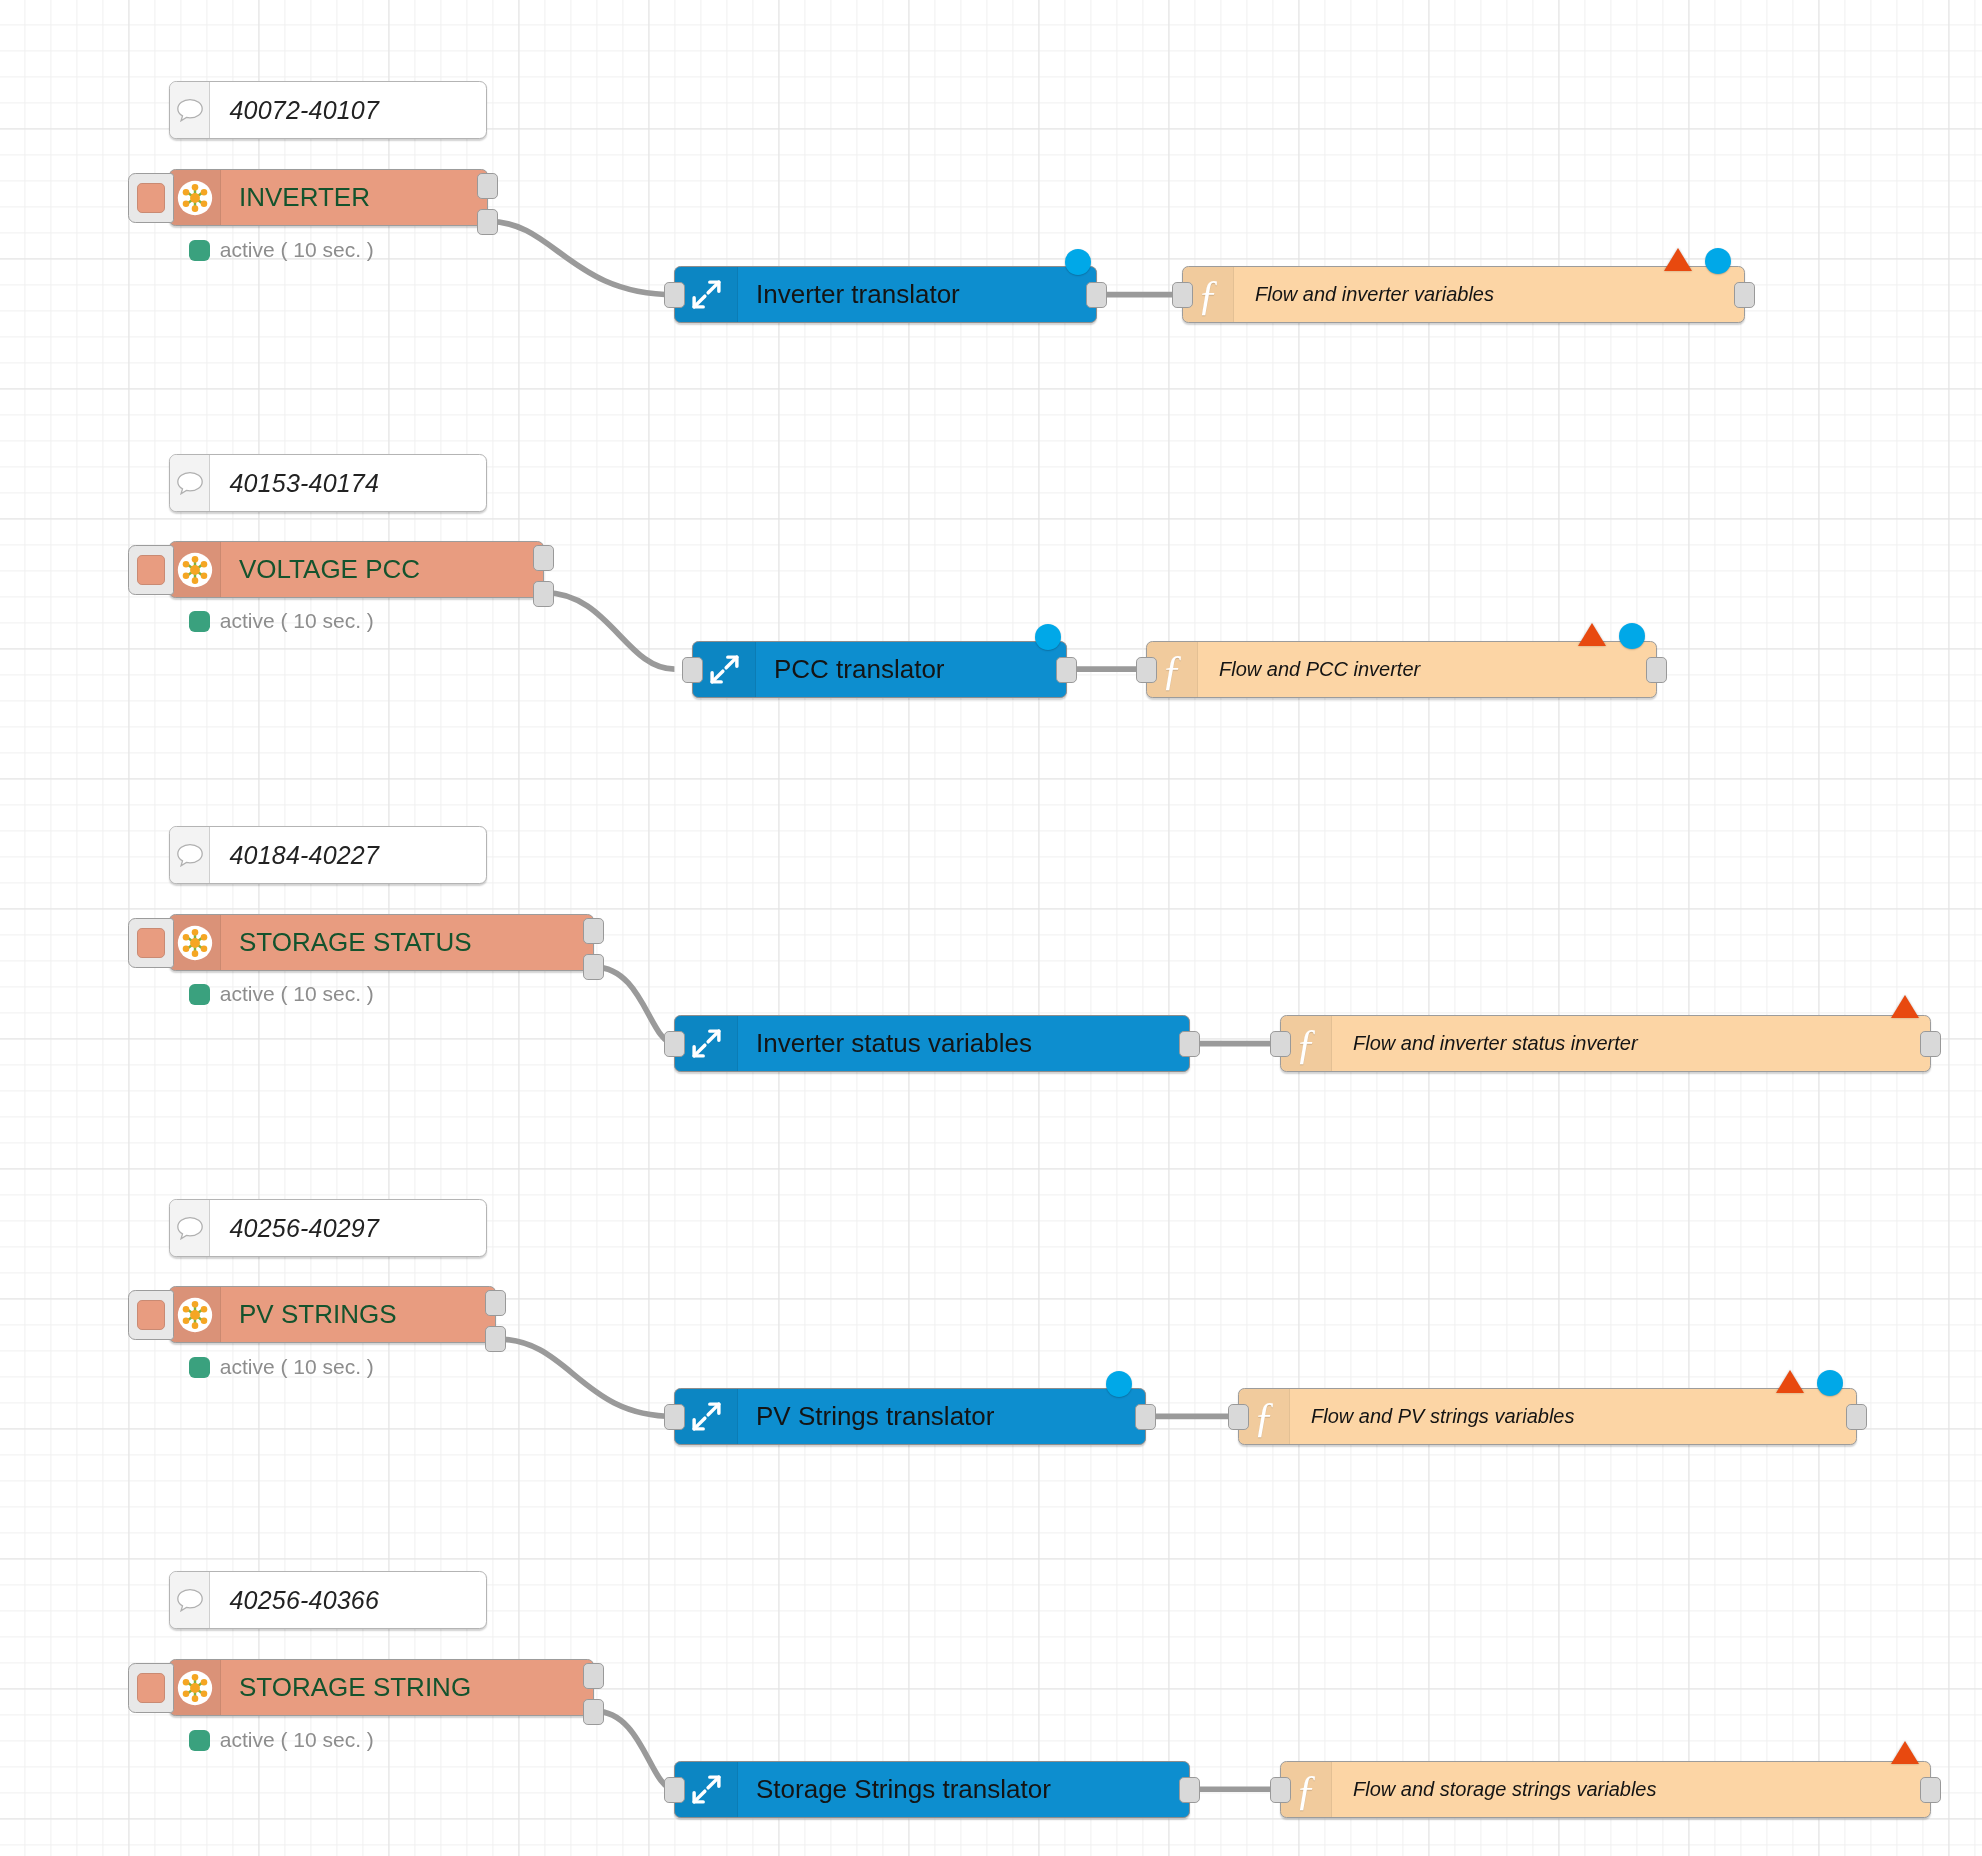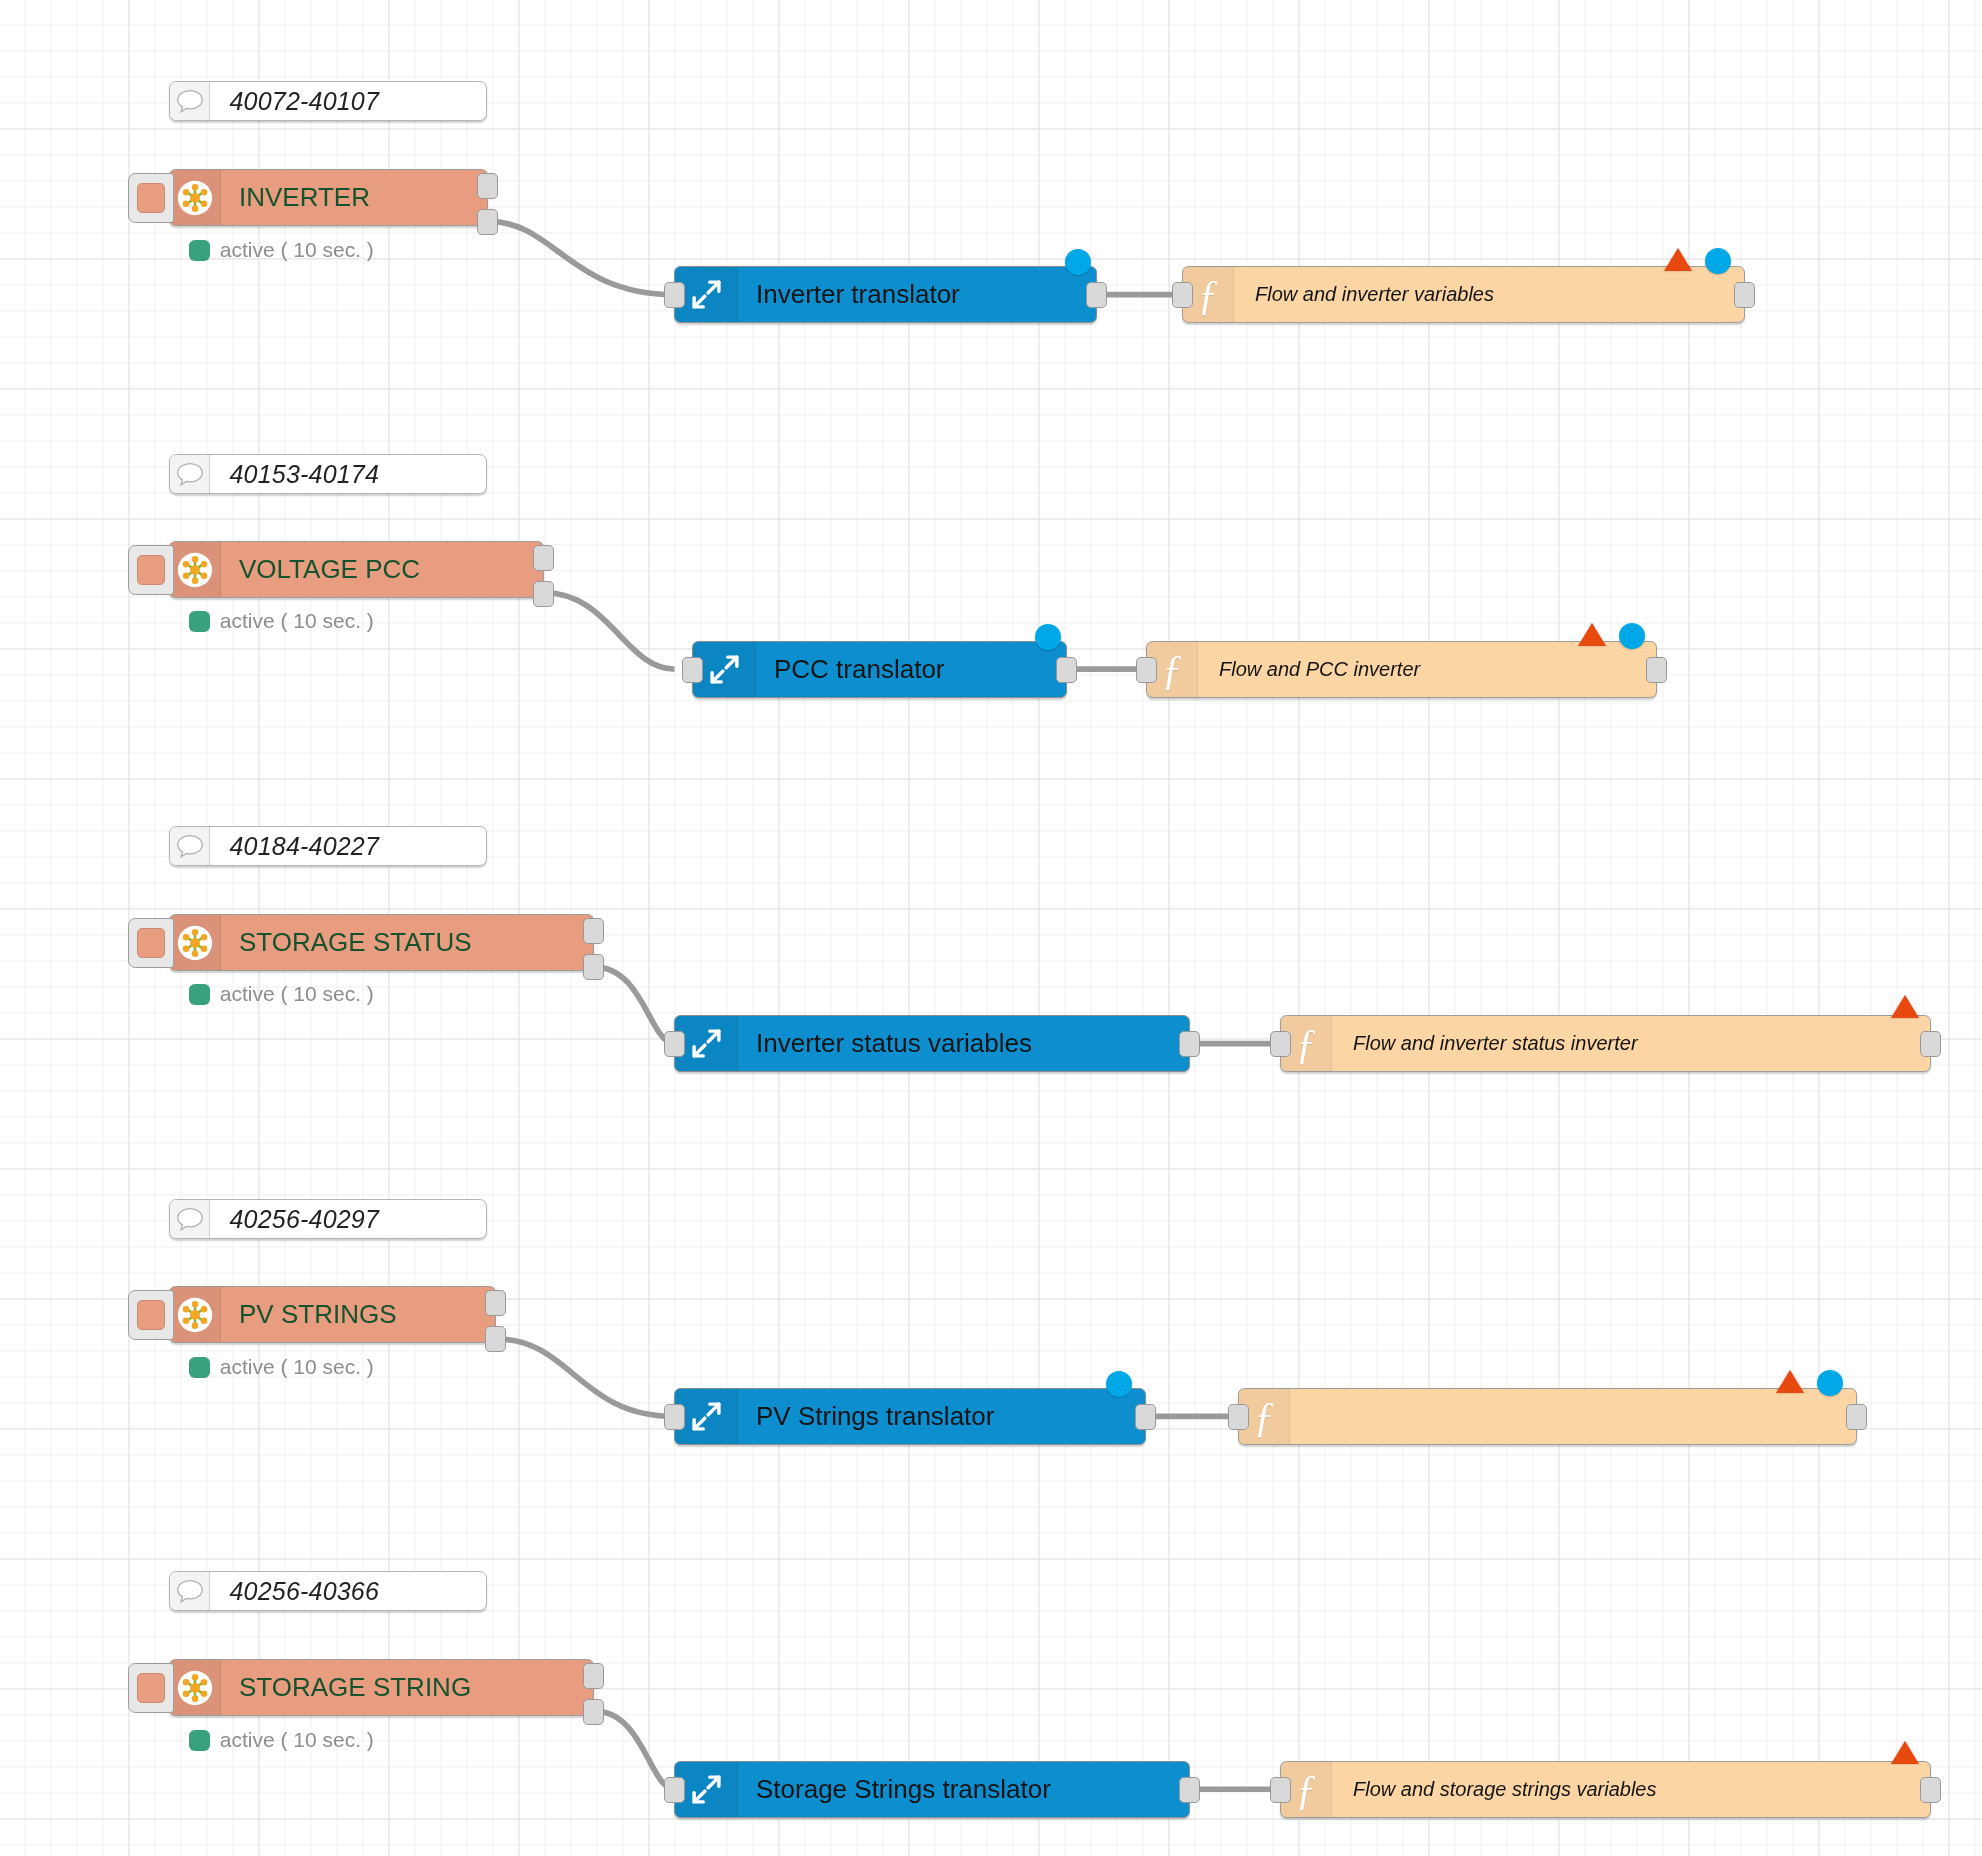--- a/index.html
+++ b/index.html
@@ -34,21 +34,21 @@
     box-sizing:border-box;
     border-radius:6.5px;
     border:0.8px solid #9c9c9c;
     display:flex;align-items:stretch;
     box-shadow:0 1.6px 1.6px rgba(0,0,0,.18);
   }
 
   
   .comment{
     background:#ffffff;
-    height:40px;
+    height:58px;
     border-radius:7.3px;
     border:0.8px solid #b4b4b4;
   }
   .comment .icon-cell{
     width:39px;flex:0 0 39px;
     background:#f3f3f3;
     border-right:0.8px solid #cfcfcf;
     border-radius:6.5px 0 0 6.5px;
     display:flex;align-items:center;justify-content:center;
   }
@@ -467,20 +467,21 @@
     <div class="label">PV Strings translator</div>
     <div class="port in" style="top:14.7px;"></div>
     <div class="port out" style="top:14.7px;"></div>
     <div class="badge-dot" style="right:13px;top:-18px;"></div>
   </div>
 
   <div class="node funcnode" style="left:1238px;top:1388px;width:619px;">
     <div class="icon-cell">
       <span class="fglyph">ƒ</span>
     </div>
+    <div class="label">Flow and PV strings variables</div>
     <div class="port in" style="top:14.7px;"></div>
     <div class="port out" style="top:14.7px;"></div>
     <div class="badge-tri" style="right:52px;top:-19.5px;"></div>
     <div class="badge-dot" style="right:13px;top:-19.5px;"></div>
   </div>
 
   <div class="node comment" style="left:169px;top:1571px;width:318px;">
     <div class="icon-cell">
       <svg class="speech" viewBox="0 0 34 30">
           <path d="M17 2C8.7 2 2 7 2 13.2c0 3.6 2.3 6.8 5.8 8.8L6 28l6.6-4.1c1.4.3 2.9.5 4.4.5 8.3 0 15-5 15-11.2S25.3 2 17 2z" fill="#fff" stroke="#b0b0b0" stroke-width="1.6"></path>

